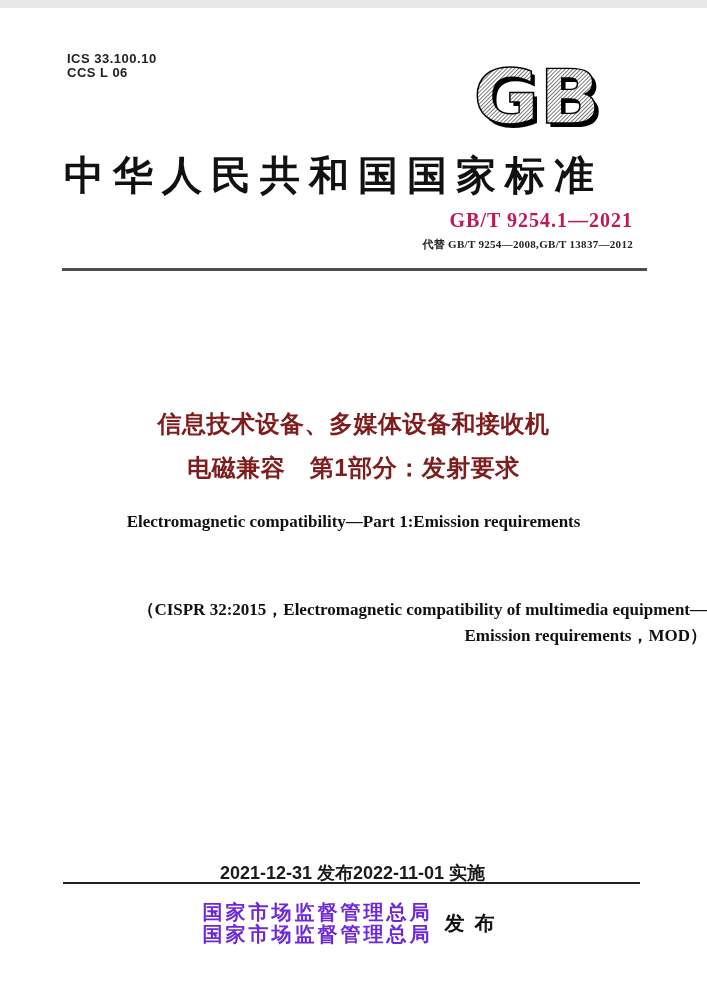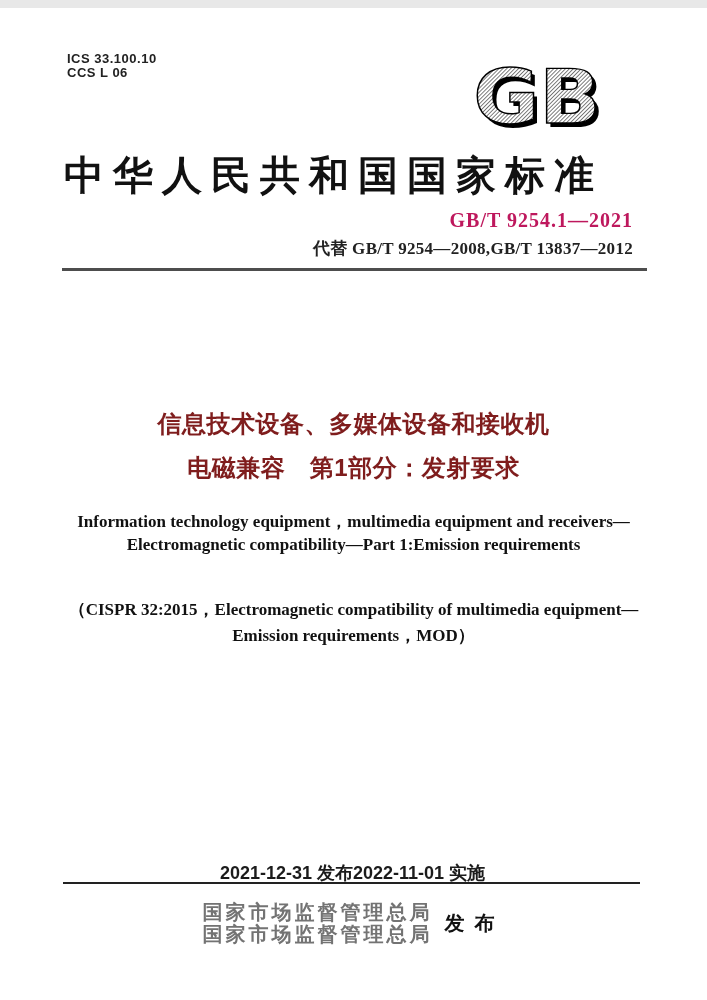--- a/index.html
+++ b/index.html
@@ -27,61 +27,61 @@
     font-weight:700;font-size:40px;line-height:47px;
     letter-spacing:9px;white-space:nowrap;color:#111;
   }
   .std-number{
     position:absolute;right:74px;top:201px;
     font-weight:700;font-size:20px;letter-spacing:1px;color:#be185d;
     white-space:nowrap;
   }
   .replaces{
     position:absolute;right:74px;top:229px;
-    font-weight:700;font-size:17px;letter-spacing:0.3px;color:#222;
+    font-weight:700;font-size:11px;letter-spacing:0.3px;color:#222;
     white-space:nowrap;
   }
   .rule-top{
     position:absolute;left:62px;top:260px;width:585px;height:3px;
     background:#4d4d4d;
   }
   .cn-title{
     position:absolute;left:0;top:394px;width:707px;
     text-align:center;
     font-family:"Liberation Sans", sans-serif;
     font-weight:700;font-size:24px;line-height:44px;
     color:#7f1d1d;letter-spacing:0.5px;
   }
   .en-title{
     position:absolute;left:0;top:502px;width:707px;
     text-align:center;
     font-weight:700;font-size:17px;line-height:23px;color:#111;
   }
   .adoption{
     position:absolute;left:0;top:589px;width:707px;
-    text-align:center;
+    text-align:right;
     font-weight:700;font-size:17px;line-height:26px;color:#111;
   }
   .date-row{
     position:absolute;left:66px;top:853px;width:573px;height:19px;
     display:flex;justify-content:center;align-items:flex-start;
     font-family:"Liberation Sans", sans-serif;
     font-weight:700;font-size:18px;color:#1b1b1b;
   }
   .rule-bottom{
     position:absolute;left:63px;top:874px;width:577px;height:2px;
     background:#222;
   }
   .publisher{
     position:absolute;left:0;top:893px;width:707px;
     display:flex;justify-content:center;align-items:center;
   }
   .publisher-names{
     font-weight:700;font-size:20px;line-height:22px;
-    letter-spacing:3px;color:#737373;white-space:nowrap;
+    letter-spacing:3px;color:#6d28d9;white-space:nowrap;
   }
   .release-label{
     font-weight:700;font-size:20px;letter-spacing:10px;
     color:#111;margin-left:12px;white-space:nowrap;
   }
 </style>
 </head>
 <body>
 
 <div class="page">
@@ -109,21 +109,20 @@
   <div class="replaces">代替 GB/T 9254—2008,GB/T 13837—2012</div>
 
   <div class="rule-top"></div>
 
   <div class="cn-title">
     <div>信息技术设备、多媒体设备和接收机</div>
     <div>电磁兼容　第1部分：发射要求</div>
   </div>
 
   <div class="en-title">
-    <div>Information technology equipment，multimedia equipment and receivers—</div>
     <div>Electromagnetic compatibility—Part 1:Emission requirements</div>
   </div>
 
   <div class="adoption">
     <div>（CISPR 32:2015，Electromagnetic compatibility of multimedia equipment—</div>
     <div>Emission requirements，MOD）</div>
   </div>
 
   <div class="date-row">
     <span>2021-12-31 发布</span>

